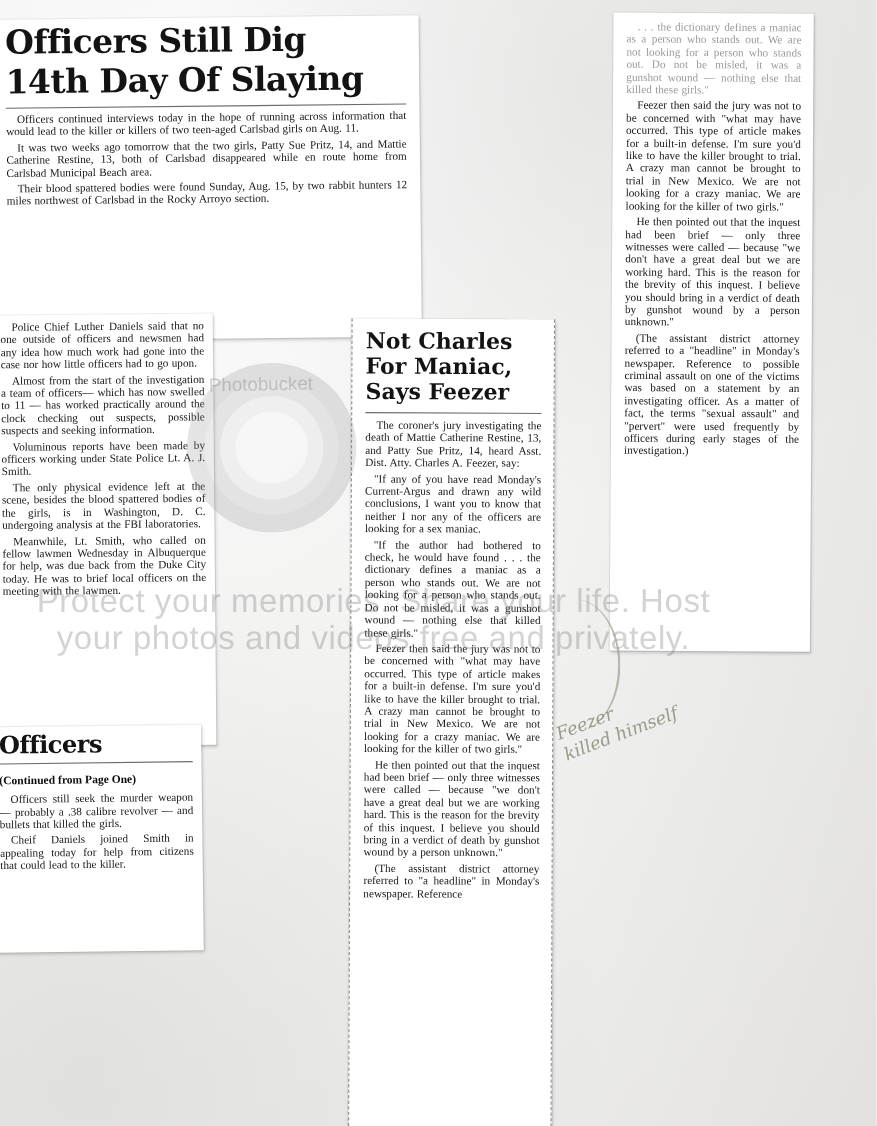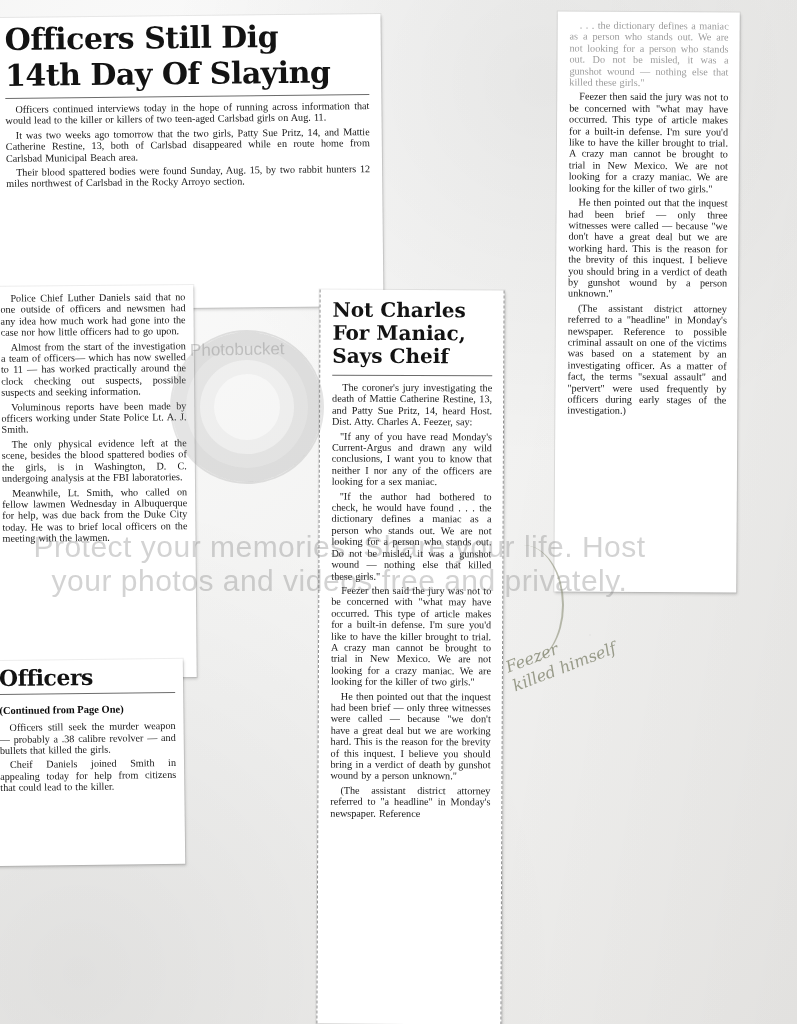--- a/index.html
+++ b/index.html
@@ -266,23 +266,23 @@
     <div class="contline">(Continued from Page One)</div>
     <p class="body">Officers still seek the murder weapon — probably a .38 calibre revolver — and bullets that killed the girls.</p>
     <p class="body">Cheif Daniels joined Smith in appealing today for help from citizens that could lead to the killer.</p>
   </div>
 </div>
 
 <div class="clip" id="clip-center">
   <div class="inner">
     <div class="hl l1">Not Charles</div>
     <div class="hl l2">For Maniac,</div>
-    <div class="hl l3">Says Cheif</div>
+    <div class="hl l3">Says Feezer</div>
     <div class="rule"></div>
-    <p class="body">The coroner's jury investigating the death of Mattie Catherine Restine, 13, and Patty Sue Pritz, 14, heard Host. Dist. Atty. Charles A. Feezer, say:</p>
+    <p class="body">The coroner's jury investigating the death of Mattie Catherine Restine, 13, and Patty Sue Pritz, 14, heard Asst. Dist. Atty. Charles A. Feezer, say:</p>
     <p class="body q">"If any of you have read Monday's Current-Argus and drawn any wild conclusions, I want you to know that neither I nor any of the officers are looking for a sex maniac.</p>
     <p class="body q">"If the author had bothered to check, he would have found . . . the dictionary defines a maniac as a person who stands out. We are not looking for a person who stands out. Do not be misled, it was a gunshot wound — nothing else that killed these girls."</p>
     <p class="body">Feezer then said the jury was not to be concerned with "what may have occurred. This type of article makes for a built-in defense. I'm sure you'd like to have the killer brought to trial. A crazy man cannot be brought to trial in New Mexico. We are not looking for a crazy maniac. We are looking for the killer of two girls."</p>
     <p class="body">He then pointed out that the inquest had been brief — only three witnesses were called — because "we don't have a great deal but we are working hard. This is the reason for the brevity of this inquest. I believe you should bring in a verdict of death by gunshot wound by a person unknown."</p>
     <p class="body">(The assistant district attorney referred to "a headline" in Monday's newspaper. Reference</p>
   </div>
 </div>
 
 <div class="clip" id="clip-right">
   <div class="inner">

